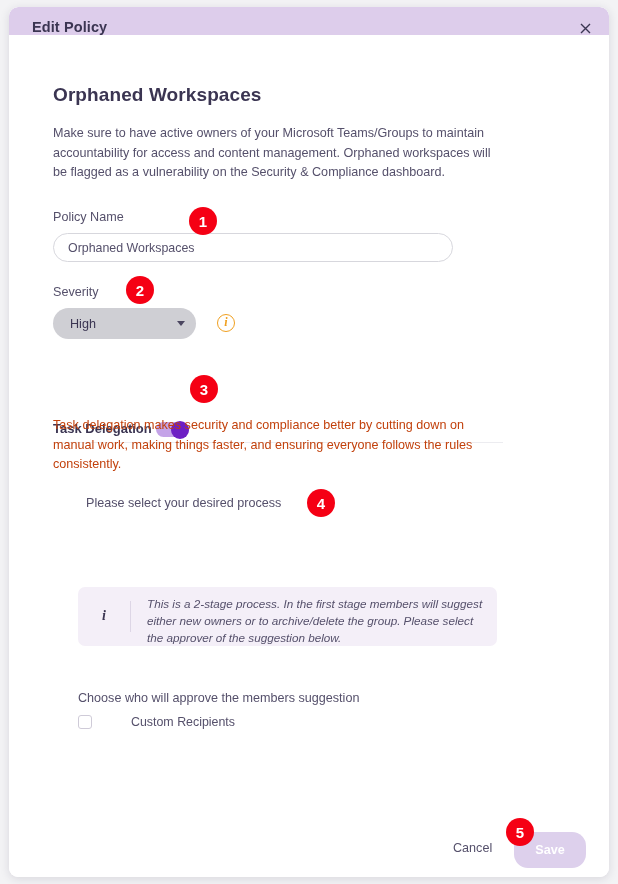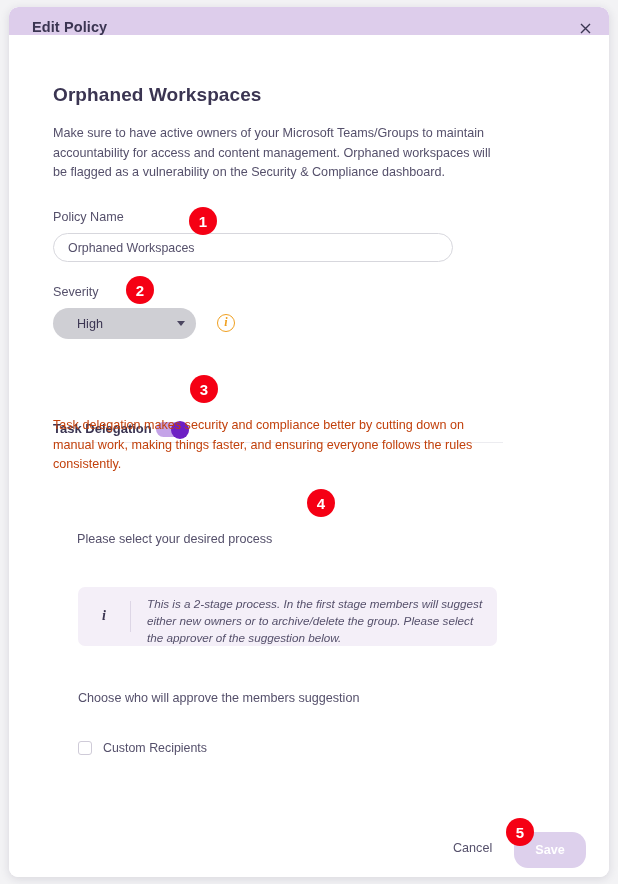--- a/index.html
+++ b/index.html
@@ -128,21 +128,21 @@
     border-radius: 16px;
     height: 31px;
     font-family: "Liberation Sans", sans-serif;
     font-size: 12.6px;
     color: #3b3552;
     display: flex;
     align-items: center;
     cursor: pointer;
   }
   .select-pill .sel-text {
-    padding-left: 24px;
+    padding-left: 17px;
     flex: 1;
     white-space: nowrap;
   }
   .select-pill .caret {
     width: 24px;
     display: flex;
     align-items: center;
     justify-content: center;
     padding-right: 6px;
   }
@@ -261,21 +261,21 @@
     color: #55506b;
   }
   .cb-row {
     position: absolute;
     left: 69px;
     display: flex;
     align-items: center;
     cursor: pointer;
   }
   #cb-row-0 { top: 662px; }
-  #cb-row-1 { top: 693px; }
+  #cb-row-1 { top: 667px; gap: 28px; }
   .cbox {
     width: 14px;
     height: 14px;
     border-radius: 3px;
     border: 1px solid #cfcbd8;
     background: #fff;
     display: flex;
     align-items: center;
     justify-content: center;
     flex: none;
@@ -382,21 +382,21 @@
       <div class="info-circle">i</div>
 
       <div class="section-heading">Task Delegation</div>
       <div class="toggle">
         <span class="thumb"></span>
       </div>
       <div class="divider"></div>
 
       <div style="position:absolute; left:44px; top:368px; width:436px; font-size:12.6px; line-height:19.5px; color:#c2410c; margin-top:0;">Task delegation makes security and compliance better by cutting down on manual work, making things faster, and ensuring everyone follows the rules consistently.</div>
 
-      <div class="field-label" style="left:68px; top:448px;margin-top:36px;">Please select your desired process</div>
+      <div class="field-label" style="left:77px; top:448px;">Please select your desired process</div>
 
       <div class="callout">
         <span class="i-glyph">i</span>
         <span class="vbar"></span>
         <div class="ctext">This is a 2-stage process. In the first stage members will suggest either new owners or to archive/delete the group. Please select the approver of the suggestion below.</div>
       </div>
 
       <div class="cb-label">Choose who will approve the members suggestion</div>
 
 

